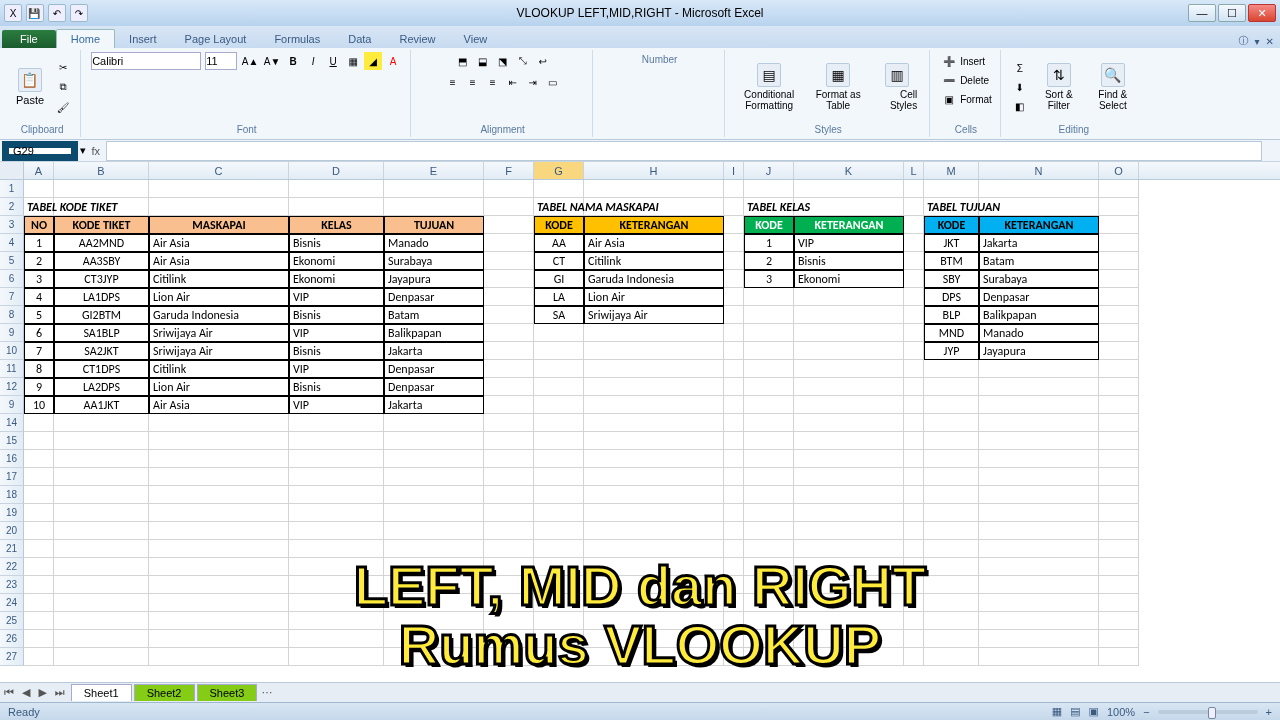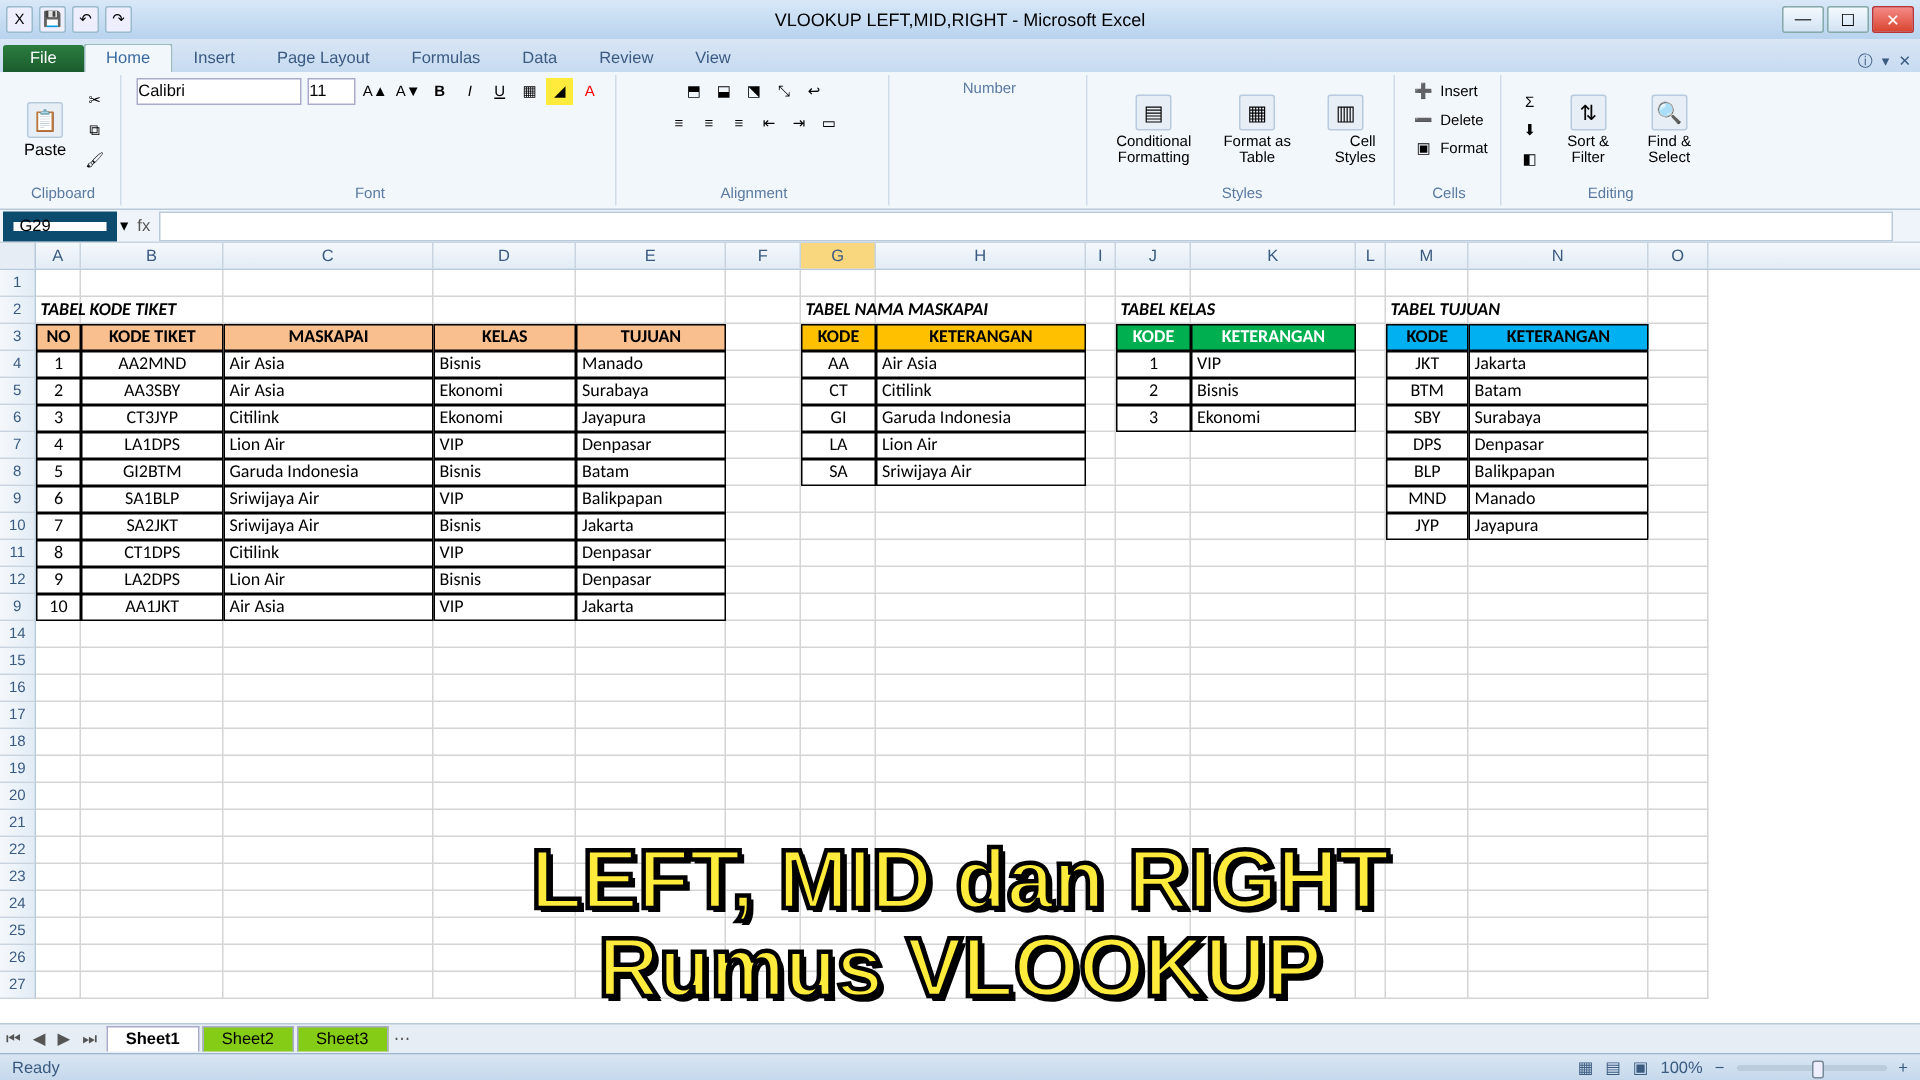--- a/index.html
+++ b/index.html
@@ -61,21 +61,21 @@
 .hdr-yellow{ background:#ffc000; border:1px solid #000 !important; }
 .hdr-green { background:#00b050; color:#fff; border:1px solid #000 !important; }
 .hdr-blue  { background:#00b0f0; border:1px solid #000 !important; }
 .bord { border:1px solid #000 !important; }
 
 .overlay-text { position:absolute; left:50%; top:395px; transform:translateX(-50%); text-align:center; font-family:"Arial Black",sans-serif; font-weight:900; font-size:56px; line-height:1.05; color:#ffeb3b; -webkit-text-stroke:3px #000; text-shadow:3px 3px 0 #000; pointer-events:none; }
 
 .sheet-tabs { position:absolute; bottom:18px; left:0; right:0; height:20px; background:#e6edf5; display:flex; align-items:center; border-top:1px solid #b8c9da; font-size:11px; }
 .sheet-tabs .nav { padding:0 4px; color:#555; }
 .sheet-tab { padding:2px 12px; border:1px solid #aac; background:#fff; margin-left:2px; border-bottom:none; }
-.sheet-tab.active { background:#fff; font-weight:bold; }
+.sheet-tab.active { background:#fff; font-weight:normal; }
 .sheet-tab.inactive { background:#84cc16; }
 
 .status { position:absolute; bottom:0; left:0; right:0; height:18px; background:linear-gradient(#d9e6f3,#c5d8eb); border-top:1px solid #9fb7cf; display:flex; align-items:center; justify-content:space-between; padding:0 8px; font-size:11px; color:#3a5a80; }
 .status .right { display:flex; gap:8px; align-items:center; }
 .zoom-slider { width:100px; height:4px; background:#bcd; position:relative; border-radius:2px; }
 .zoom-slider::after { content:""; position:absolute; left:50%; top:-3px; width:6px; height:10px; background:#eef; border:1px solid #789; border-radius:2px; }
 </style>
 </head>
 <body>
 

